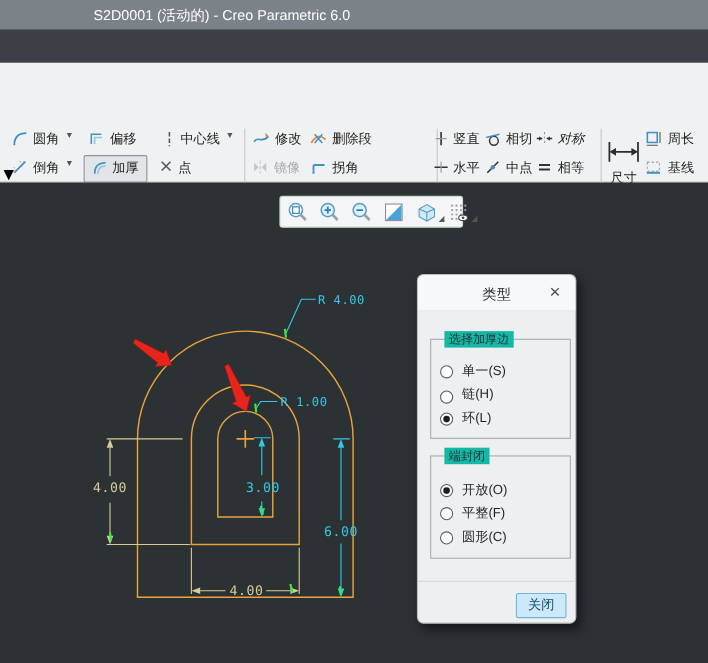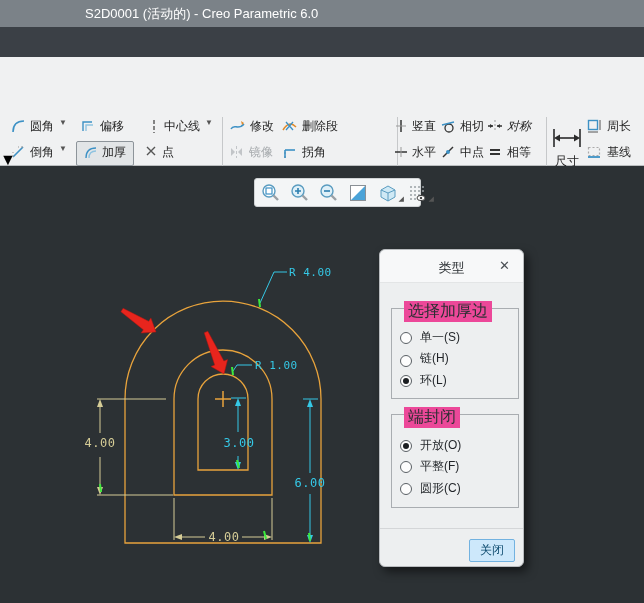--- a/index.html
+++ b/index.html
@@ -29,21 +29,21 @@
   
   .floatbar{position:absolute;left:254px;top:178px;width:167px;height:29px;background:#f3f5f6;border:1px solid #d0d3d5;border-radius:3px;display:flex;align-items:center;padding:0 6px;gap:9px;}
   .fbtn{position:relative;width:21px;height:21px;display:flex;align-items:center;justify-content:center;}
   .fbtn .dd{position:absolute;right:-6px;bottom:0;font-size:7px;color:#555;}
   
   .dialog{position:absolute;left:379px;top:249px;width:145px;height:318px;background:#edeff0;border:1px solid #b9bcbf;border-radius:6px;box-shadow:4px 5px 10px rgba(0,0,0,.5);}
   .dlg-title{position:absolute;left:0;top:0;width:100%;height:33px;background:#f7f8f9;border-radius:6px 6px 0 0;border-bottom:1px solid #e3e5e6;}
   .dlg-title .t{position:absolute;left:0;right:0;top:9px;text-align:center;font-size:13px;color:#2b2f33;}
   .dlg-x{position:absolute;right:13px;top:8px;font-size:13px;font-weight:bold;color:#4a4f54;cursor:default;}
   .gbox{position:absolute;left:11px;width:128px;border:1px solid #a9adb1;}
-  .gbox .glabel{position:absolute;left:12px;top:-8px;background:#ec4899;padding:0 4px;font-size:16px;color:#2b2f33;}
+  .gbox .glabel{position:absolute;left:12px;top:-8px;background:#14b8a6;padding:0 4px;font-size:11px;color:#2b2f33;}
   .radio-row{position:absolute;left:8px;display:flex;align-items:center;gap:8px;font-size:12px;color:#1f2327;}
   .radio{width:12px;height:12px;border:1px solid #5a6065;border-radius:50%;background:#fdfdfd;position:relative;flex:none;}
   .radio.checked::after{content:"";position:absolute;left:2px;top:2px;width:6px;height:6px;border-radius:50%;background:#1b1e21;}
   .dlg-sep{position:absolute;left:0;top:278px;width:100%;height:1px;background:#d4d6d8;}
   .dlg-btn{position:absolute;left:89px;top:289px;width:46px;height:23px;background:#cde8fb;border:1px solid #72b2e0;border-radius:2px;font-size:12px;color:#0c4a6e;display:flex;align-items:center;justify-content:center;cursor:default;}
 </style>
 </head>
 <body>
 
 <div id="app">

